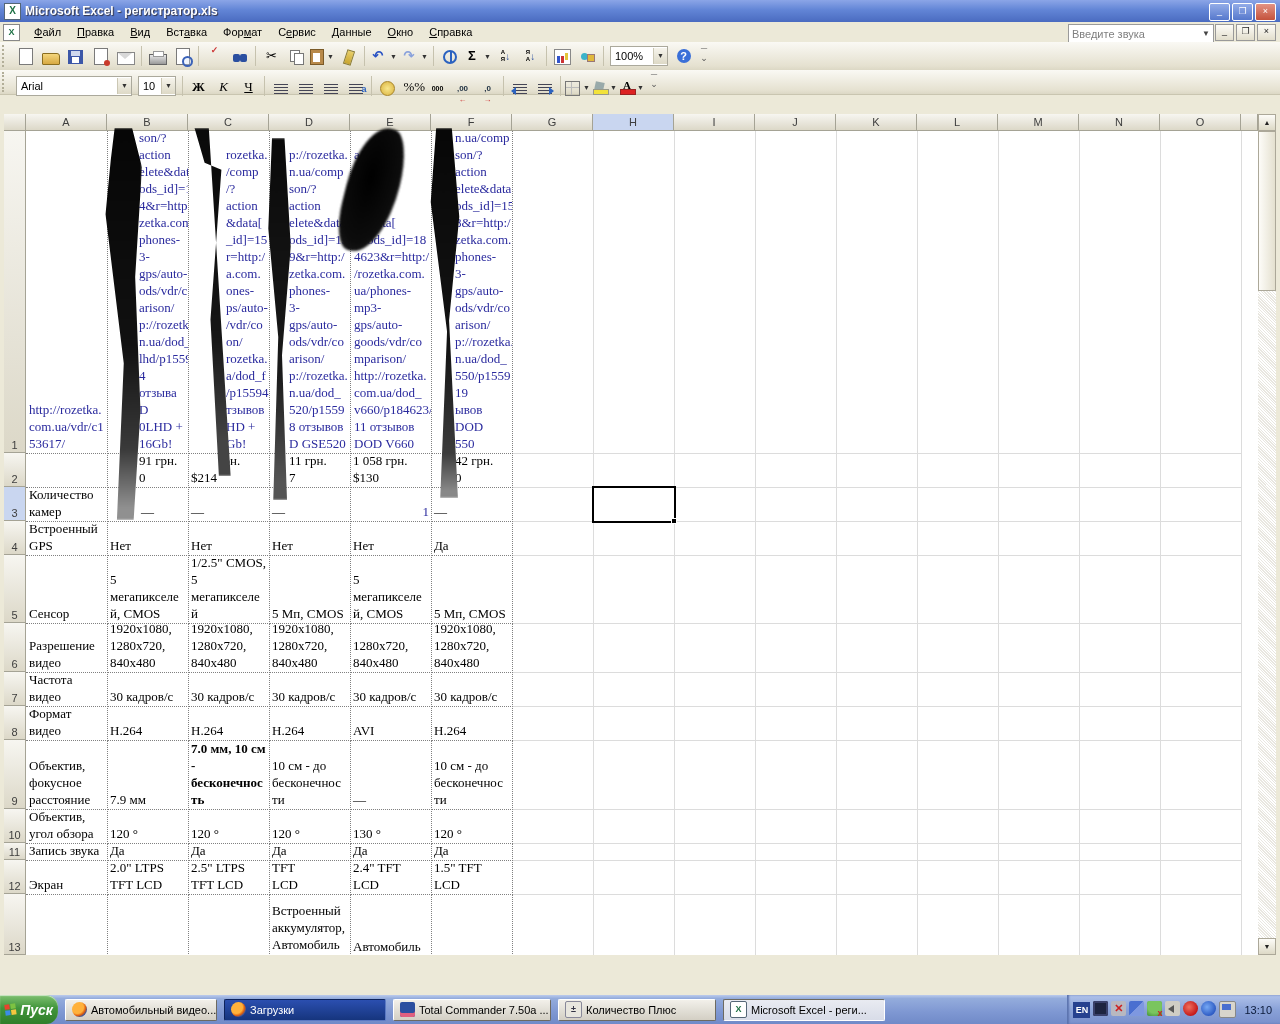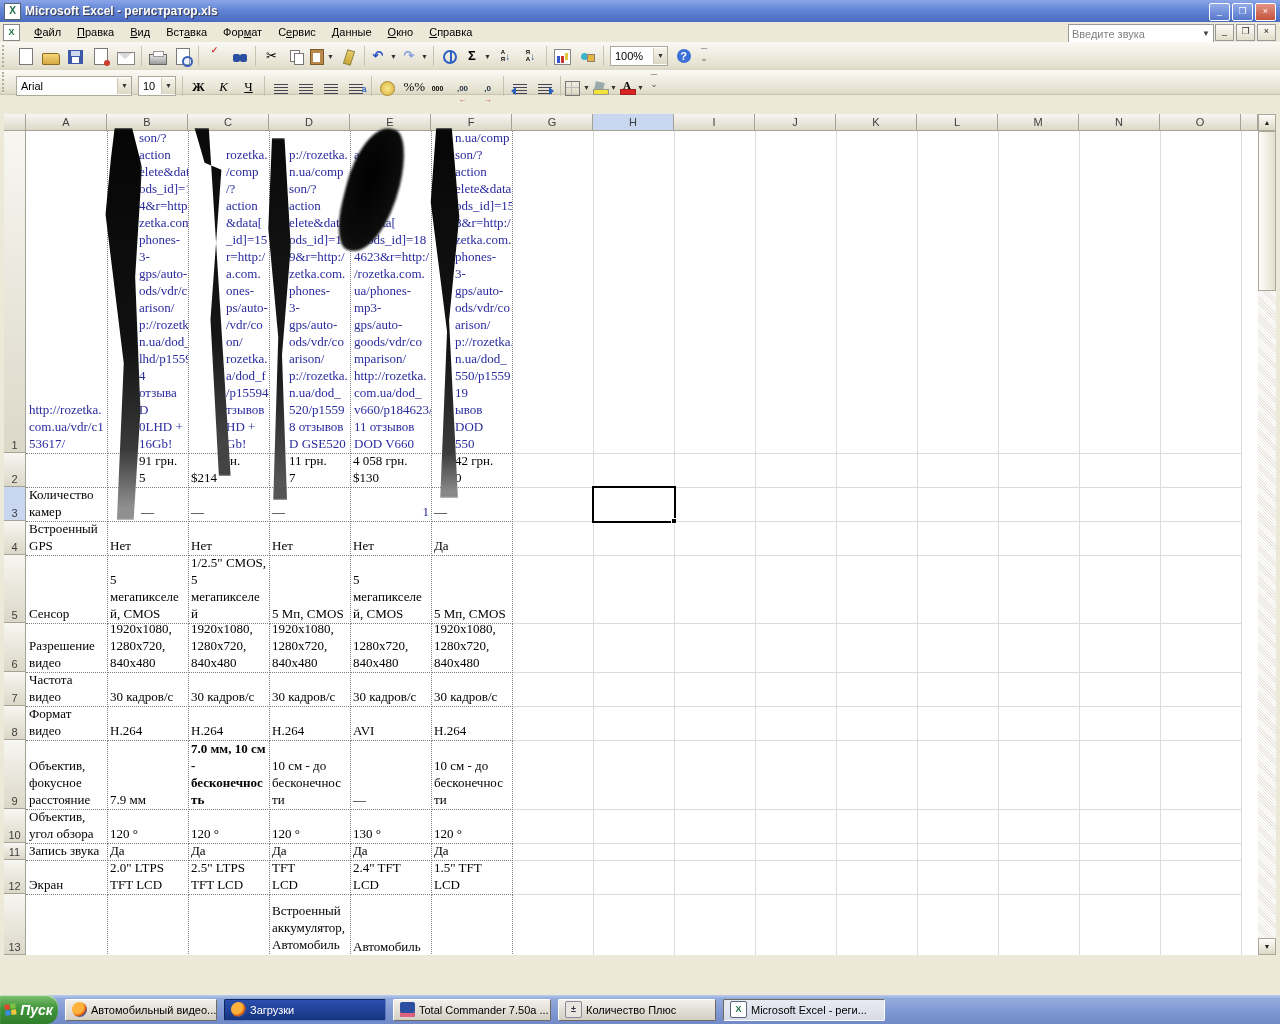--- a/index.html
+++ b/index.html
@@ -533,26 +533,26 @@
         <div class="cell emp" style="left: 589px; top: 17px; width: 82px; height: 323px;"></div>
         <div class="cell emp" style="left: 670px; top: 17px; width: 82px; height: 323px;"></div>
         <div class="cell emp" style="left: 751px; top: 17px; width: 82px; height: 323px;"></div>
         <div class="cell emp" style="left: 832px; top: 17px; width: 82px; height: 323px;"></div>
         <div class="cell emp" style="left: 913px; top: 17px; width: 82px; height: 323px;"></div>
         <div class="cell emp" style="left: 994px; top: 17px; width: 82px; height: 323px;"></div>
         <div class="cell emp" style="left: 1075px; top: 17px; width: 82px; height: 323px;"></div>
         <div class="cell emp" style="left: 1156px; top: 17px; width: 82px; height: 323px;"></div>
         <div class="cell tbl" style="left: 22px; top: 339px; width: 82px; height: 35px;"></div>
         <div class="cell tbl" style="left: 103px; top: 339px; width: 82px; height: 35px; padding-left: 32px;"><span>91 грн.
-5</span></div>
+0</span></div>
         <div class="cell tbl" style="left: 184px; top: 339px; width: 82px; height: 35px;"><span>          рн.
 $214</span></div>
         <div class="cell tbl" style="left: 265px; top: 339px; width: 82px; height: 35px; padding-left: 20px;"><span>11 грн.
 7</span></div>
-        <div class="cell tbl" style="left: 346px; top: 339px; width: 82px; height: 35px;"><span>4 058 грн.
+        <div class="cell tbl" style="left: 346px; top: 339px; width: 82px; height: 35px;"><span>1 058 грн.
 $130</span></div>
         <div class="cell tbl" style="left: 427px; top: 339px; width: 82px; height: 35px; padding-left: 24px;"><span>42 грн.
 0</span></div>
         <div class="cell emp" style="left: 508px; top: 339px; width: 82px; height: 35px;"></div>
         <div class="cell emp" style="left: 589px; top: 339px; width: 82px; height: 35px;"></div>
         <div class="cell emp" style="left: 670px; top: 339px; width: 82px; height: 35px;"></div>
         <div class="cell emp" style="left: 751px; top: 339px; width: 82px; height: 35px;"></div>
         <div class="cell emp" style="left: 832px; top: 339px; width: 82px; height: 35px;"></div>
         <div class="cell emp" style="left: 913px; top: 339px; width: 82px; height: 35px;"></div>
         <div class="cell emp" style="left: 994px; top: 339px; width: 82px; height: 35px;"></div>
@@ -806,15 +806,29 @@
         </span>
         <span class="taskbtn" style="width: 158px;">
           <span class="tico calculator">±</span>
           <span>Количество Плюс</span>
         </span>
         <span class="taskbtn pressed" style="width: 162px;">
           <span class="tico excel">X</span>
           <span>Microsoft Excel - реги...</span>
         </span>
       </span>
+    <span class="tray">
+      <span class="lang">EN</span>
+      <span style="display:flex;gap:3px;">
+          <span class="trico tr-device"></span>
+          <span class="trico tr-offline"></span>
+          <span class="trico tr-network"></span>
+          <span class="trico tr-messenger"></span>
+          <span class="trico tr-volume"></span>
+          <span class="trico tr-ati"></span>
+          <span class="trico tr-peer"></span>
+          <span class="trico tr-lan"></span>
+        </span>
+      <span class="clock">13:10</span>
+    </span>
   </div>
 
 </div>
 
 </body></html>

